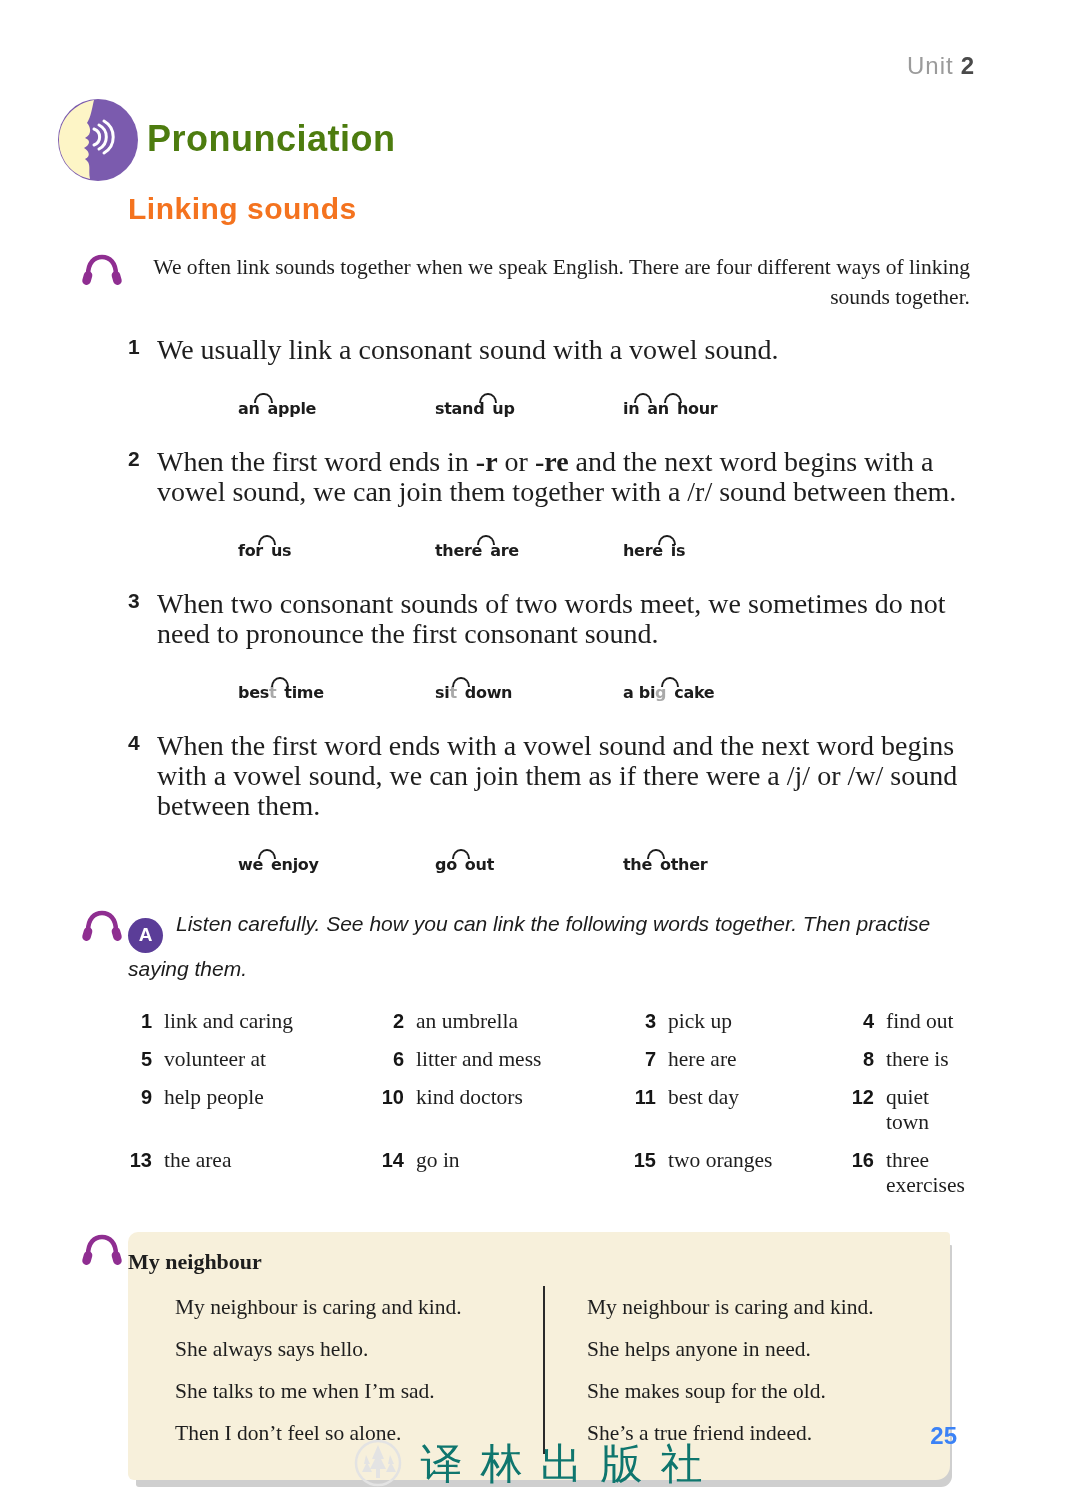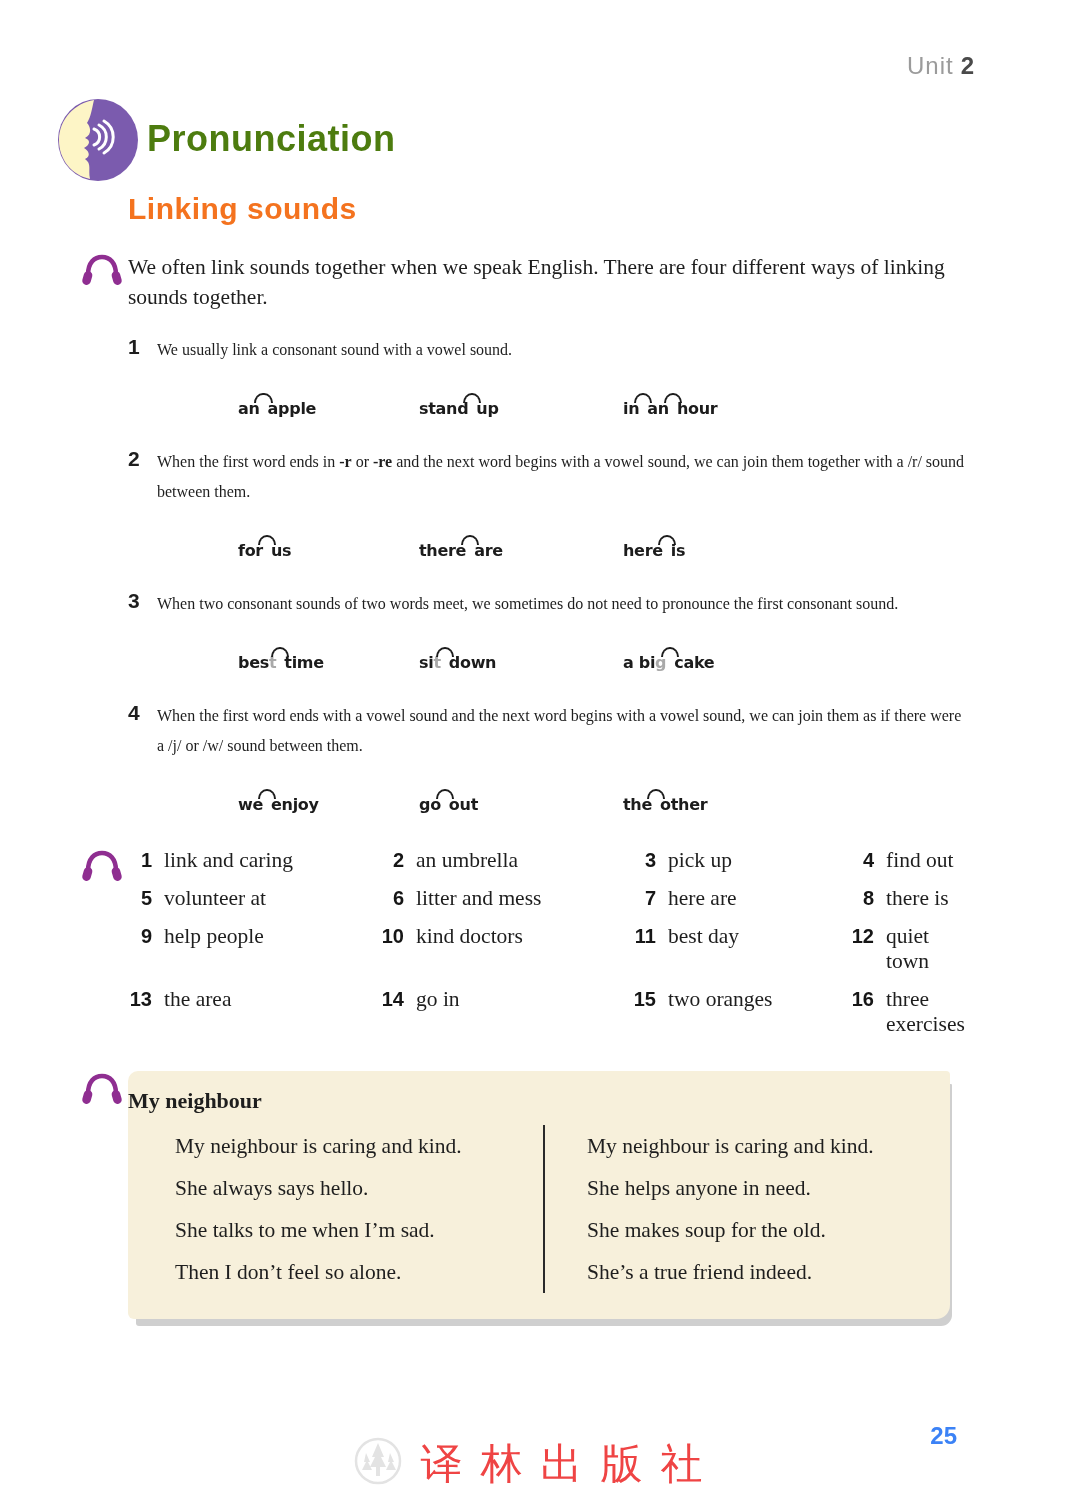--- a/index.html
+++ b/index.html
@@ -17,38 +17,38 @@
   .module-title{
     position:absolute;left:147px;top:118px;
     font-family:"Liberation Sans",sans-serif;font-weight:700;font-size:36px;color:#4d7c0f;letter-spacing:.5px;
   }
   .lesson-title{
     position:absolute;left:128px;top:192px;
     font-family:"Liberation Sans",sans-serif;font-weight:700;font-size:30px;color:#f4731f;letter-spacing:.5px;
   }
   .page-num{position:absolute;right:108px;bottom:58px;font:700 24px "Liberation Sans",sans-serif;color:#3b82f6;}
   .watermark{
-    position:absolute;bottom:16px;left:8px;right:0;display:flex;justify-content:center;align-items:flex-start;gap:18px;color:#ef4444;
+    position:absolute;bottom:16px;left:8px;right:0;display:flex;justify-content:center;align-items:flex-end;gap:18px;color:#0f766e;
   }
   .wm-text{font-size:42px;letter-spacing:18px;font-family:"Liberation Serif",serif;white-space:nowrap;}
   
   .content{position:absolute;left:128px;top:252px;width:842px;}
-  .rel{position:relative;}
+  .rel{position:relative;text-align:right;}
   .hp-abs{position:absolute;left:-47px;top:0px;}
   .body-text{font-size:21.5px;line-height:30px;}
   
   .rule{display:flex;margin-top:23px;}
   .rule-num{font-family:"Liberation Sans",sans-serif;font-weight:700;font-size:21px;width:29px;flex:none;}
-  .rule-body{flex:1;font-size:16px;line-height:30px;}
+  .rule-body{flex:1;font-size:28px;line-height:30px;}
   .examples{
     position:relative;height:36px;margin:17px 0 29px;
     font-family:"DejaVu Sans",sans-serif;font-weight:700;font-size:16px;letter-spacing:-.3px;color:#1c1c1c;
   }
   .examples .ex{position:absolute;bottom:0;white-space:nowrap;}
-  .ex0{left:110px}.ex1{left:291px}.ex2{left:495px}
+  .ex0{left:110px}.ex1{left:307px}.ex2{left:495px}
   .lk{display:inline-block;width:.5em;position:relative;}
   .lk::before{
     content:"";position:absolute;left:-.32em;right:-.32em;bottom:.70em;height:.52em;
     border:2.6px solid #1c1c1c;border-bottom:none;
     border-radius:50% 50% 0 0 / 100% 100% 0 0;
   }
   .silent{color:#a9a9a9;}
   
   .activity{position:relative;margin-top:34px;}
   .instr{
@@ -149,20 +149,21 @@
     </div>
 
   <div class="activity">
     <span class="hp-abs">
       <svg width="42" height="38" viewBox="0 0 42 38">
         <path d="M7 23 C7 10.5 13.5 5 21 5 C28.5 5 35 10.5 35 23" fill="none" stroke="#8f2e91" stroke-width="4.6" stroke-linecap="round"></path>
         <rect x="2" y="19" width="8.6" height="14" rx="4.3" fill="#8f2e91" transform="rotate(16 6.3 26)"></rect>
         <rect x="31.4" y="19" width="8.6" height="14" rx="4.3" fill="#8f2e91" transform="rotate(-16 35.7 26)"></rect>
       </svg>
     </span>
+    <p class="instr"><span class="badge">A</span><span>Listen carefully. See how you can link the following words together. Then practise saying them.</span></p>
     <div class="items" id="items-grid">
         <div class="item-num">1</div>
         <div>link and caring</div>
         <div class="item-num">2</div>
         <div>an umbrella</div>
         <div class="item-num">3</div>
         <div>pick up</div>
         <div class="item-num">4</div>
         <div>find out</div>
         <div class="item-num">5</div>

